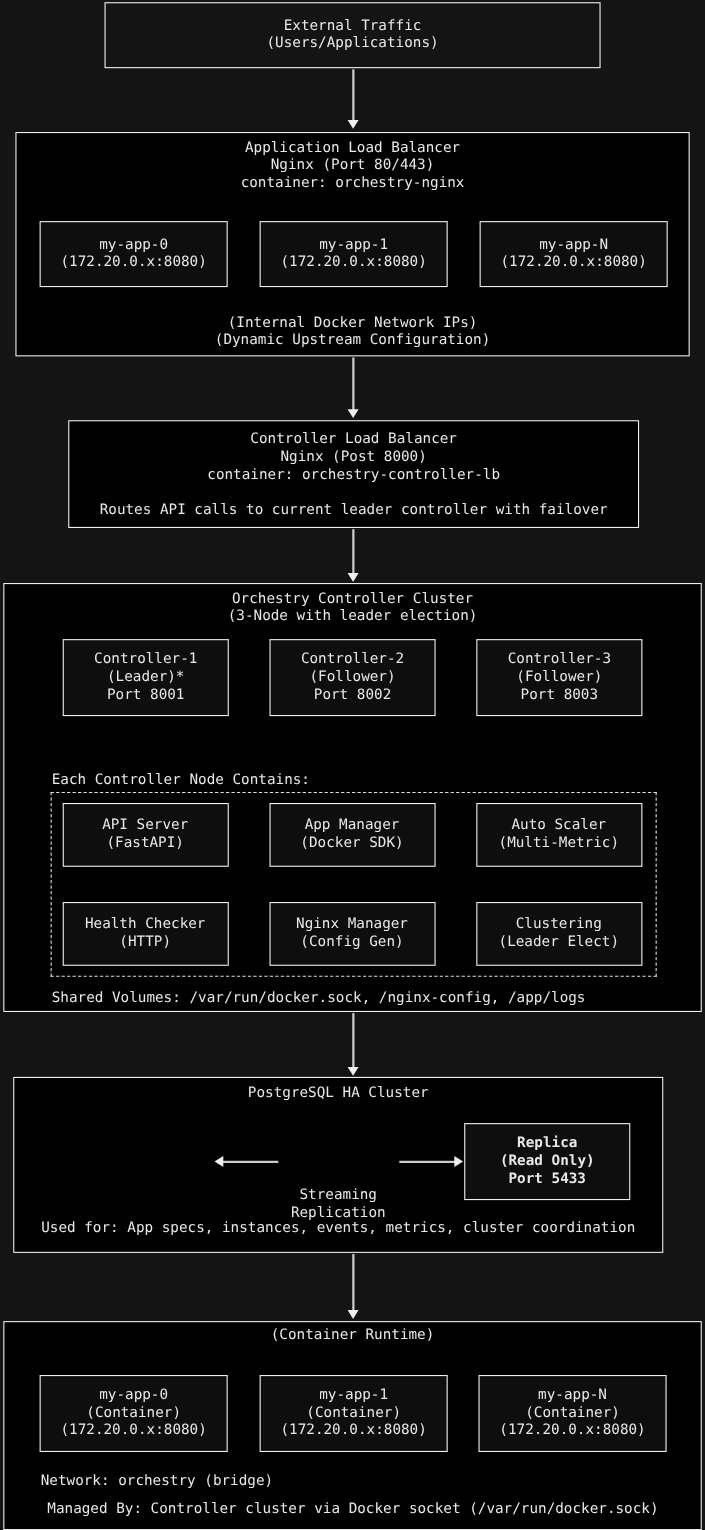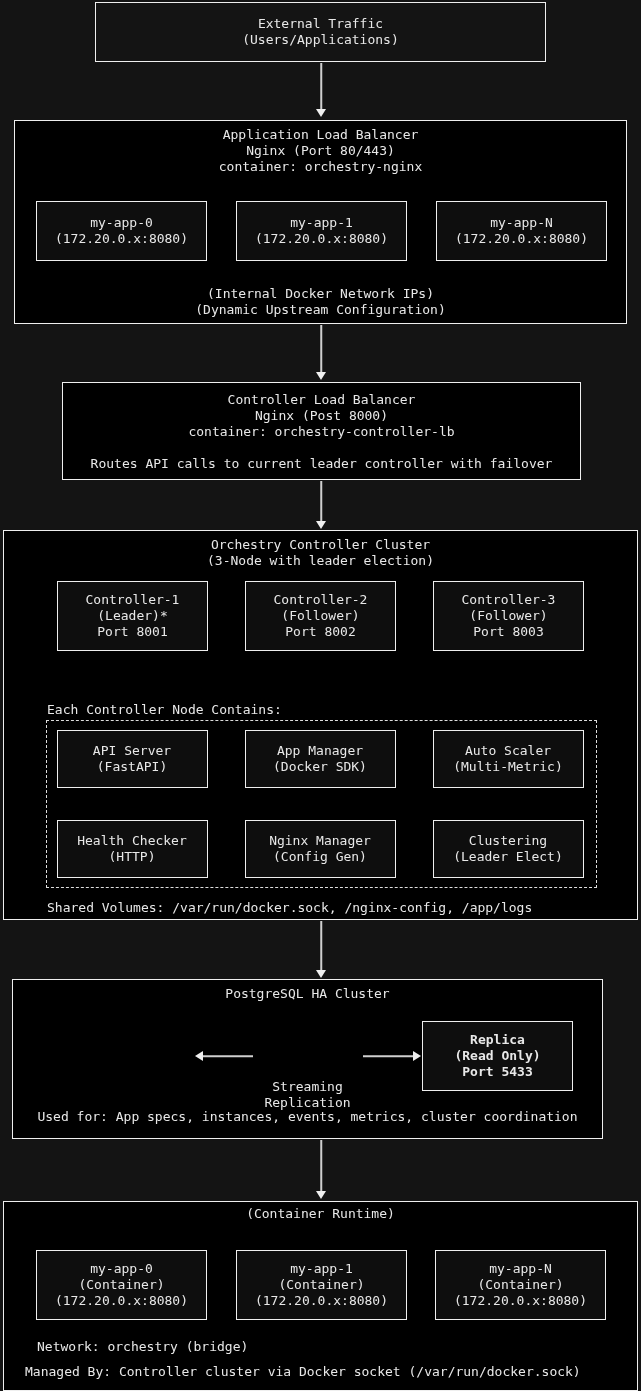--- a/index.html
+++ b/index.html
@@ -221,16 +221,16 @@
       <span class="ln">(Container)</span>
       <span class="ln">(172.20.0.x:8080)</span>
     </div>
     <div class="box node" style="left:431px; top:47.5px; width:171px; height:70px;">
       <span class="ln">my-app-N</span>
       <span class="ln">(Container)</span>
       <span class="ln">(172.20.0.x:8080)</span>
     </div>
 
     <div class="leftlab" style="left:33px; top:137px;">Network: orchestry (bridge)</div>
-    <div class="leftlab" style="left:21px; top:162px;">Managed By: Controller cluster via Docker socket (/var/run/docker.sock)</div>
+    <div class="leftlab" style="left:39px; top:162px;">Managed By: Controller cluster via Docker socket (/var/run/docker.sock)</div>
   </div>
 
 </div>
 
 </body></html>

